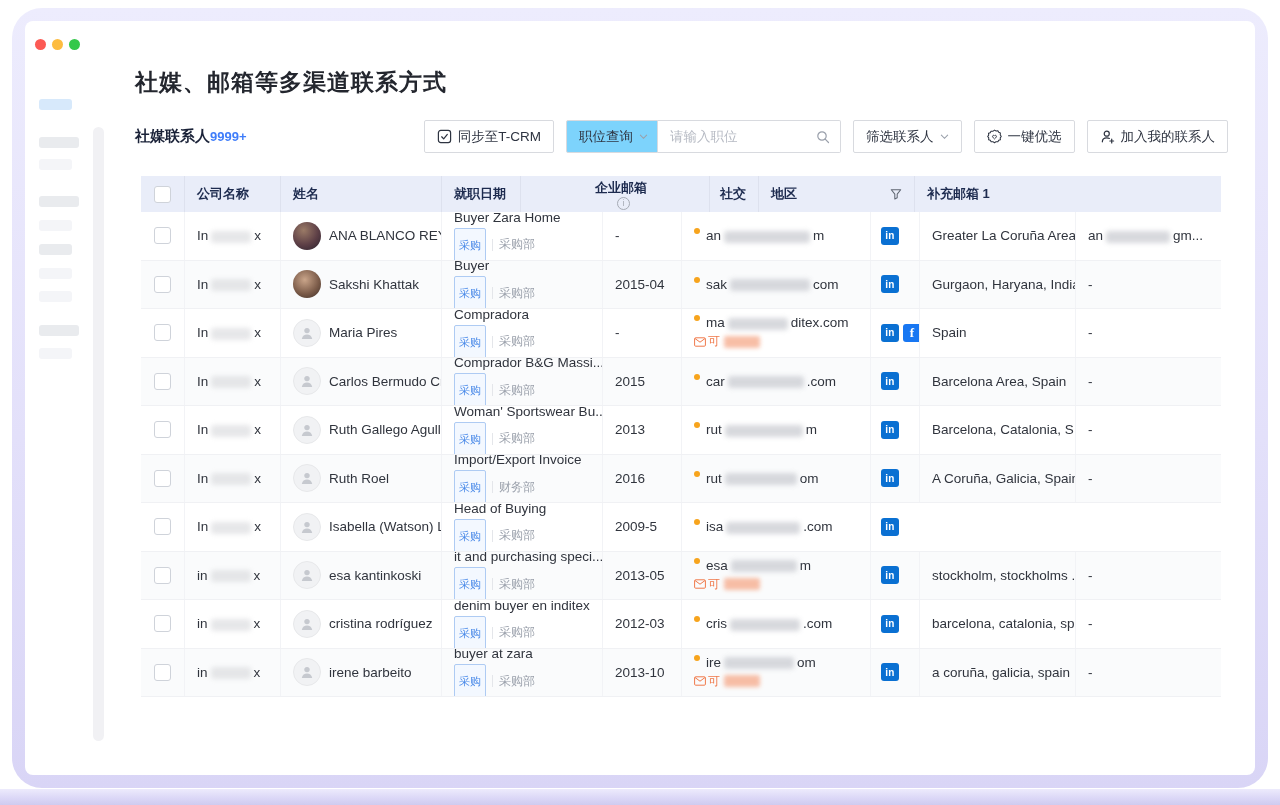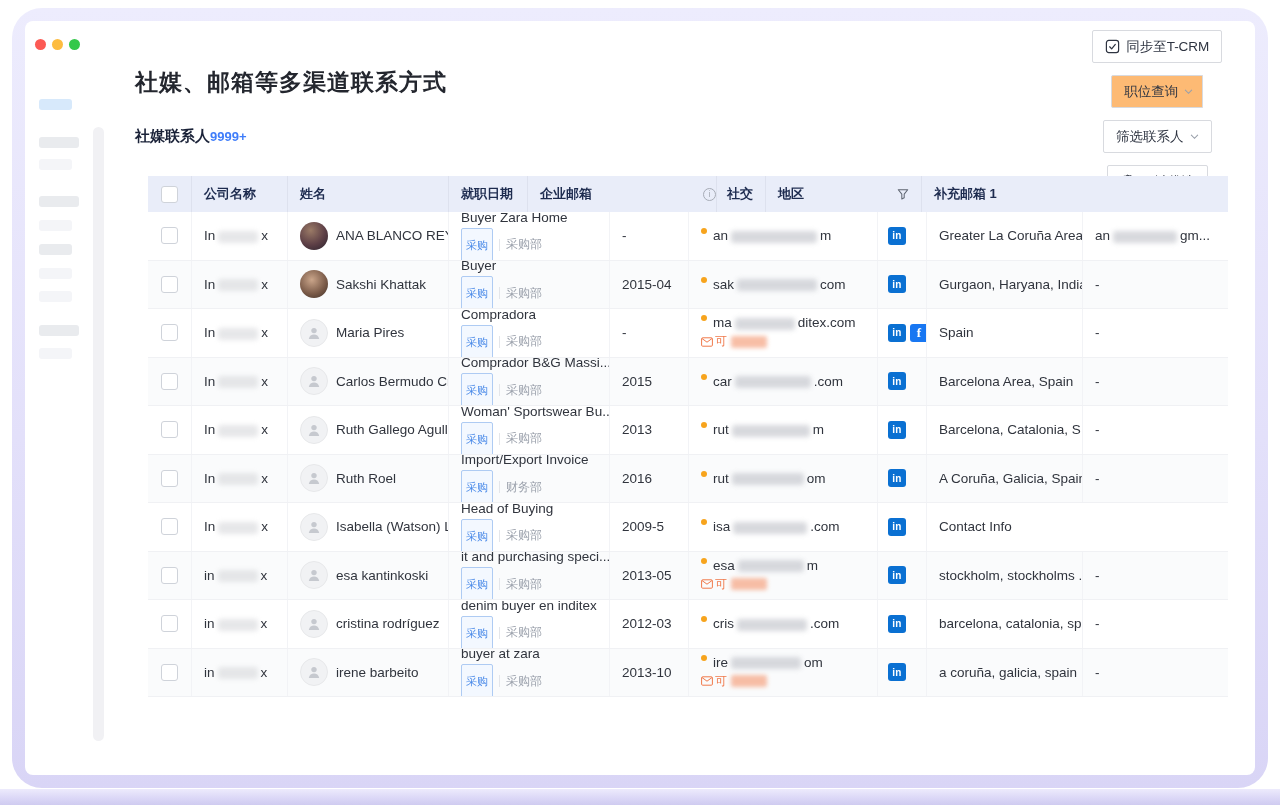--- a/index.html
+++ b/index.html
@@ -21,37 +21,37 @@
     background:#f1f1f4;border-radius:6px;}
   
   .page-title{position:absolute;left:110px;top:46px;font-size:23px;font-weight:700;
     color:#23262e;letter-spacing:1px;}
   
   .toolbar{position:absolute;left:110px;right:27px;top:98px;height:35px;display:flex;
     align-items:center;justify-content:space-between;}
   .subtitle{display:flex;align-items:baseline;}
   .subtitle .lbl{font-size:15px;font-weight:700;color:#1a2238;}
   .subtitle .cnt{font-size:13px;font-weight:600;color:#3f7dfa;margin-left:0;}
-  .btns{display:flex;align-items:center;gap:12px;flex-direction:column;}
+  .btns{display:flex;align-items:center;gap:12px;}
   .btn{height:33px;box-sizing:border-box;border:1px solid #d8dadf;border-radius:2px;
     background:#fff;display:flex;align-items:center;padding:0 12px;font-size:13.5px;
     color:#2e3441;gap:6px;white-space:nowrap;}
   .jobquery{display:flex;align-items:center;}
   .jq-select{height:33px;box-sizing:border-box;border:1px solid #d8dadf;border-radius:2px 0 0 2px;
-    background:#fdba74;display:flex;align-items:center;padding:0 9px 0 12px;font-size:13.5px;
+    background:#7dd3fc;display:flex;align-items:center;padding:0 9px 0 12px;font-size:13.5px;
     color:#2e3441;gap:6px;}
   .jq-input{height:33px;box-sizing:border-box;border:1px solid #d8dadf;border-left:none;
     border-radius:0 2px 2px 0;background:#fff;display:flex;align-items:center;
     padding:0 10px;width:183px;}
   .jq-input input{border:none;outline:none;flex:1;font-size:13.5px;color:#2e3441;
     font-family:inherit;min-width:0;background:transparent;}
   .jq-input input::placeholder{color:#b7bbc4;}
   .chev{width:9px;height:9px;display:inline-block;}
   
-  .table{position:absolute;left:123px;top:155px;width:1080px;}
+  .table{position:absolute;left:116px;top:155px;width:1080px;}
   .thead{display:flex;height:36px;background:#e9edf9;align-items:stretch;}
   .hcell{display:flex;align-items:center;box-sizing:border-box;padding:0 0 0 12px;
     font-size:13px;font-weight:700;color:#1d2b4f;border-right:1px solid #dde1ee;
     white-space:nowrap;overflow:hidden;}
   .hcell:last-child{border-right:none;}
   .trow{display:flex;height:48.5px;box-sizing:border-box;border-bottom:1px solid #f0f1f4;
     align-items:stretch;background:#fff;}
   .trow.alt{background:#fafbfc;}
   .tcell{display:flex;align-items:center;box-sizing:border-box;padding:0 6px 0 12px;
     border-right:1px solid #f2f3f6;font-size:13.5px;color:#30343d;white-space:nowrap;
@@ -144,20 +144,29 @@
 
         <div class="jobquery">
           <div class="jq-select">
             <span>职位查询</span>
             <span class="chev">
               <svg width="9" height="9" viewBox="0 0 10 10">
                   <path d="M1.5 3.5L5 7l3.5-3.5" fill="none" stroke="#9aa0ab" stroke-width="1.2" stroke-linecap="round"></path>
                 </svg>
             </span>
           </div>
+          <div class="jq-input">
+            <input type="text" placeholder="请输入职位" style="">
+            <span>
+              <svg width="14" height="14" viewBox="0 0 14 14">
+                  <circle cx="6" cy="6" r="4.2" fill="none" stroke="#9aa0ab" stroke-width="1.2"></circle>
+                  <path d="M9.2 9.2L12.5 12.5" stroke="#9aa0ab" stroke-width="1.2" stroke-linecap="round"></path>
+                </svg>
+            </span>
+          </div>
         </div>
 
         <div class="btn">
           <span>筛选联系人</span>
           <span class="chev">
             <svg width="9" height="9" viewBox="0 0 10 10">
                 <path d="M1.5 3.5L5 7l3.5-3.5" fill="none" stroke="#9aa0ab" stroke-width="1.2" stroke-linecap="round"></path>
               </svg>
           </span>
         </div>
@@ -193,21 +202,21 @@
         </div>
         <div class="hcell c1">
             <span>公司名称</span>
           </div>
         <div class="hcell c2">
             <span>姓名</span>
           </div>
         <div class="hcell c4">
             <span>就职日期</span>
           </div>
-        <div class="hcell c5" style="flex-direction:row;align-items:center;justify-content:space-between;">
+        <div class="hcell c5" style="flex-direction:column;align-items:center;">
           <span>企业邮箱</span>
           <span class="info-i">i</span>
         </div>
         <div class="hcell c6">
             <span>社交</span>
           </div>
         <div class="hcell c7">
           <span>地区</span>
           <span class="funnel">
             <svg width="12" height="12" viewBox="0 0 14 14">
@@ -472,21 +481,20 @@
             <div class="tcell c4">2009-5</div>
             <div class="tcell c5">
               <div class="email-line">
                 <span class="edot"></span>
                 <span><span>isa</span><span class="blur-smudge" style="width: 74px;"></span><span>.com</span></span>
               </div>
             </div>
             <div class="tcell c6">
               <span class="sicon li">in</span>
             </div>
-            <div class="tcell c7">Contact Info</div>
           </div>
           <div class="trow alt">
             <div class="tcell c0">
               <span class="checkbox"></span>
             </div>
             <div class="tcell c1">
               <span><span>in</span><span class="blur-smudge light" style="width: 40px;"></span><span>x</span></span>
             </div>
             <div class="tcell c2">
               <span class="avatar generic">

